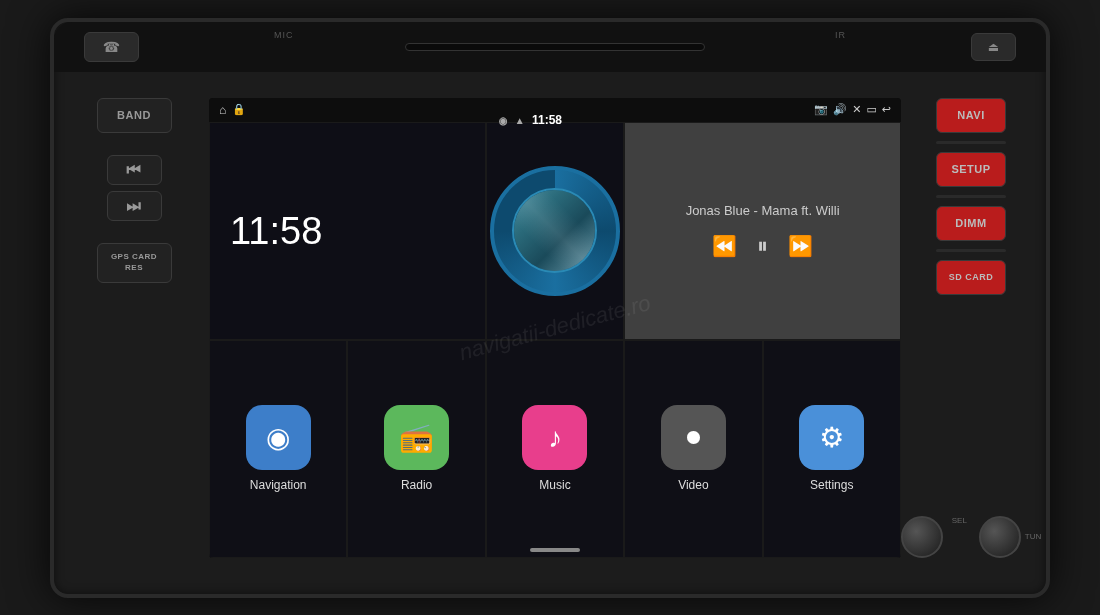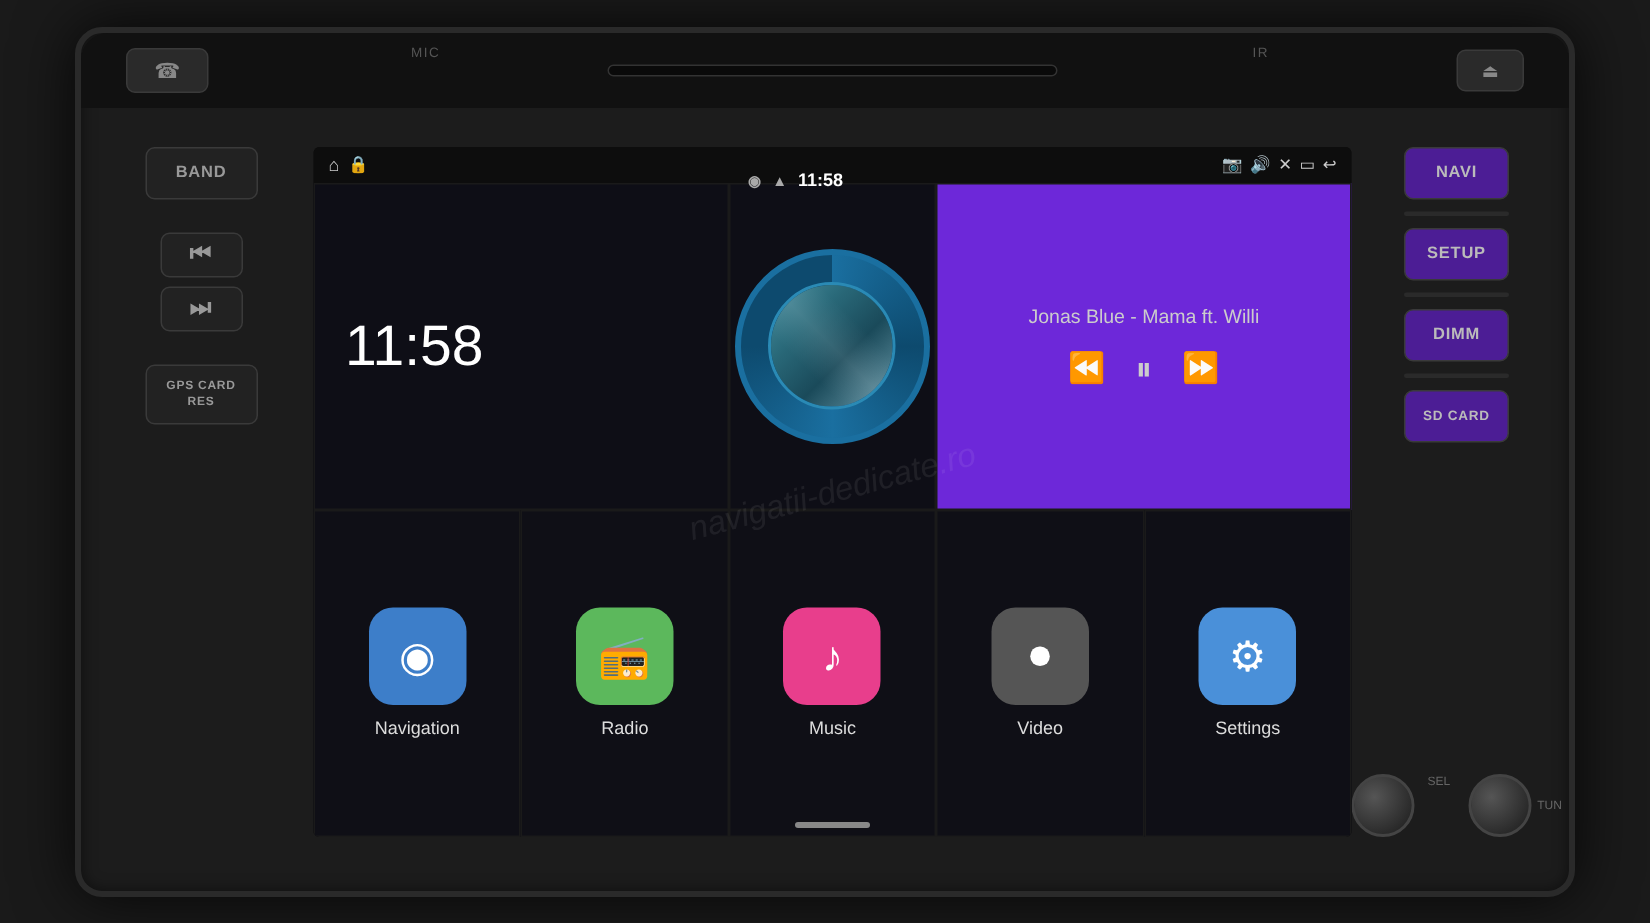--- a/index.html
+++ b/index.html
@@ -274,21 +274,21 @@
 
     .vinyl-image::after {
       content: '';
       position: absolute;
       inset: 0;
       background: linear-gradient(45deg, transparent 30%, rgba(255,255,255,0.1) 50%, transparent 70%);
     }
 
     
     .track-cell {
-      background: #6d28d9;
+      background: #404040;
       flex-direction: column;
       gap: 15px;
     }
 
     .track-name {
       color: #ccc;
       font-size: 13px;
       text-align: center;
       padding: 0 10px;
     }
@@ -365,21 +365,21 @@
       width: 130px;
       height: 480px;
       display: flex;
       flex-direction: column;
       align-items: center;
       padding: 10px 0;
       gap: 8px;
     }
 
     .right-btn {
-      background: #4c1d95;
+      background: #b91c1c;
       border: 1px solid #3a3a3a;
       border-radius: 6px;
       color: #bbb;
       cursor: pointer;
       display: flex;
       align-items: center;
       justify-content: center;
       font-size: 11px;
       font-weight: bold;
       letter-spacing: 0.5px;

